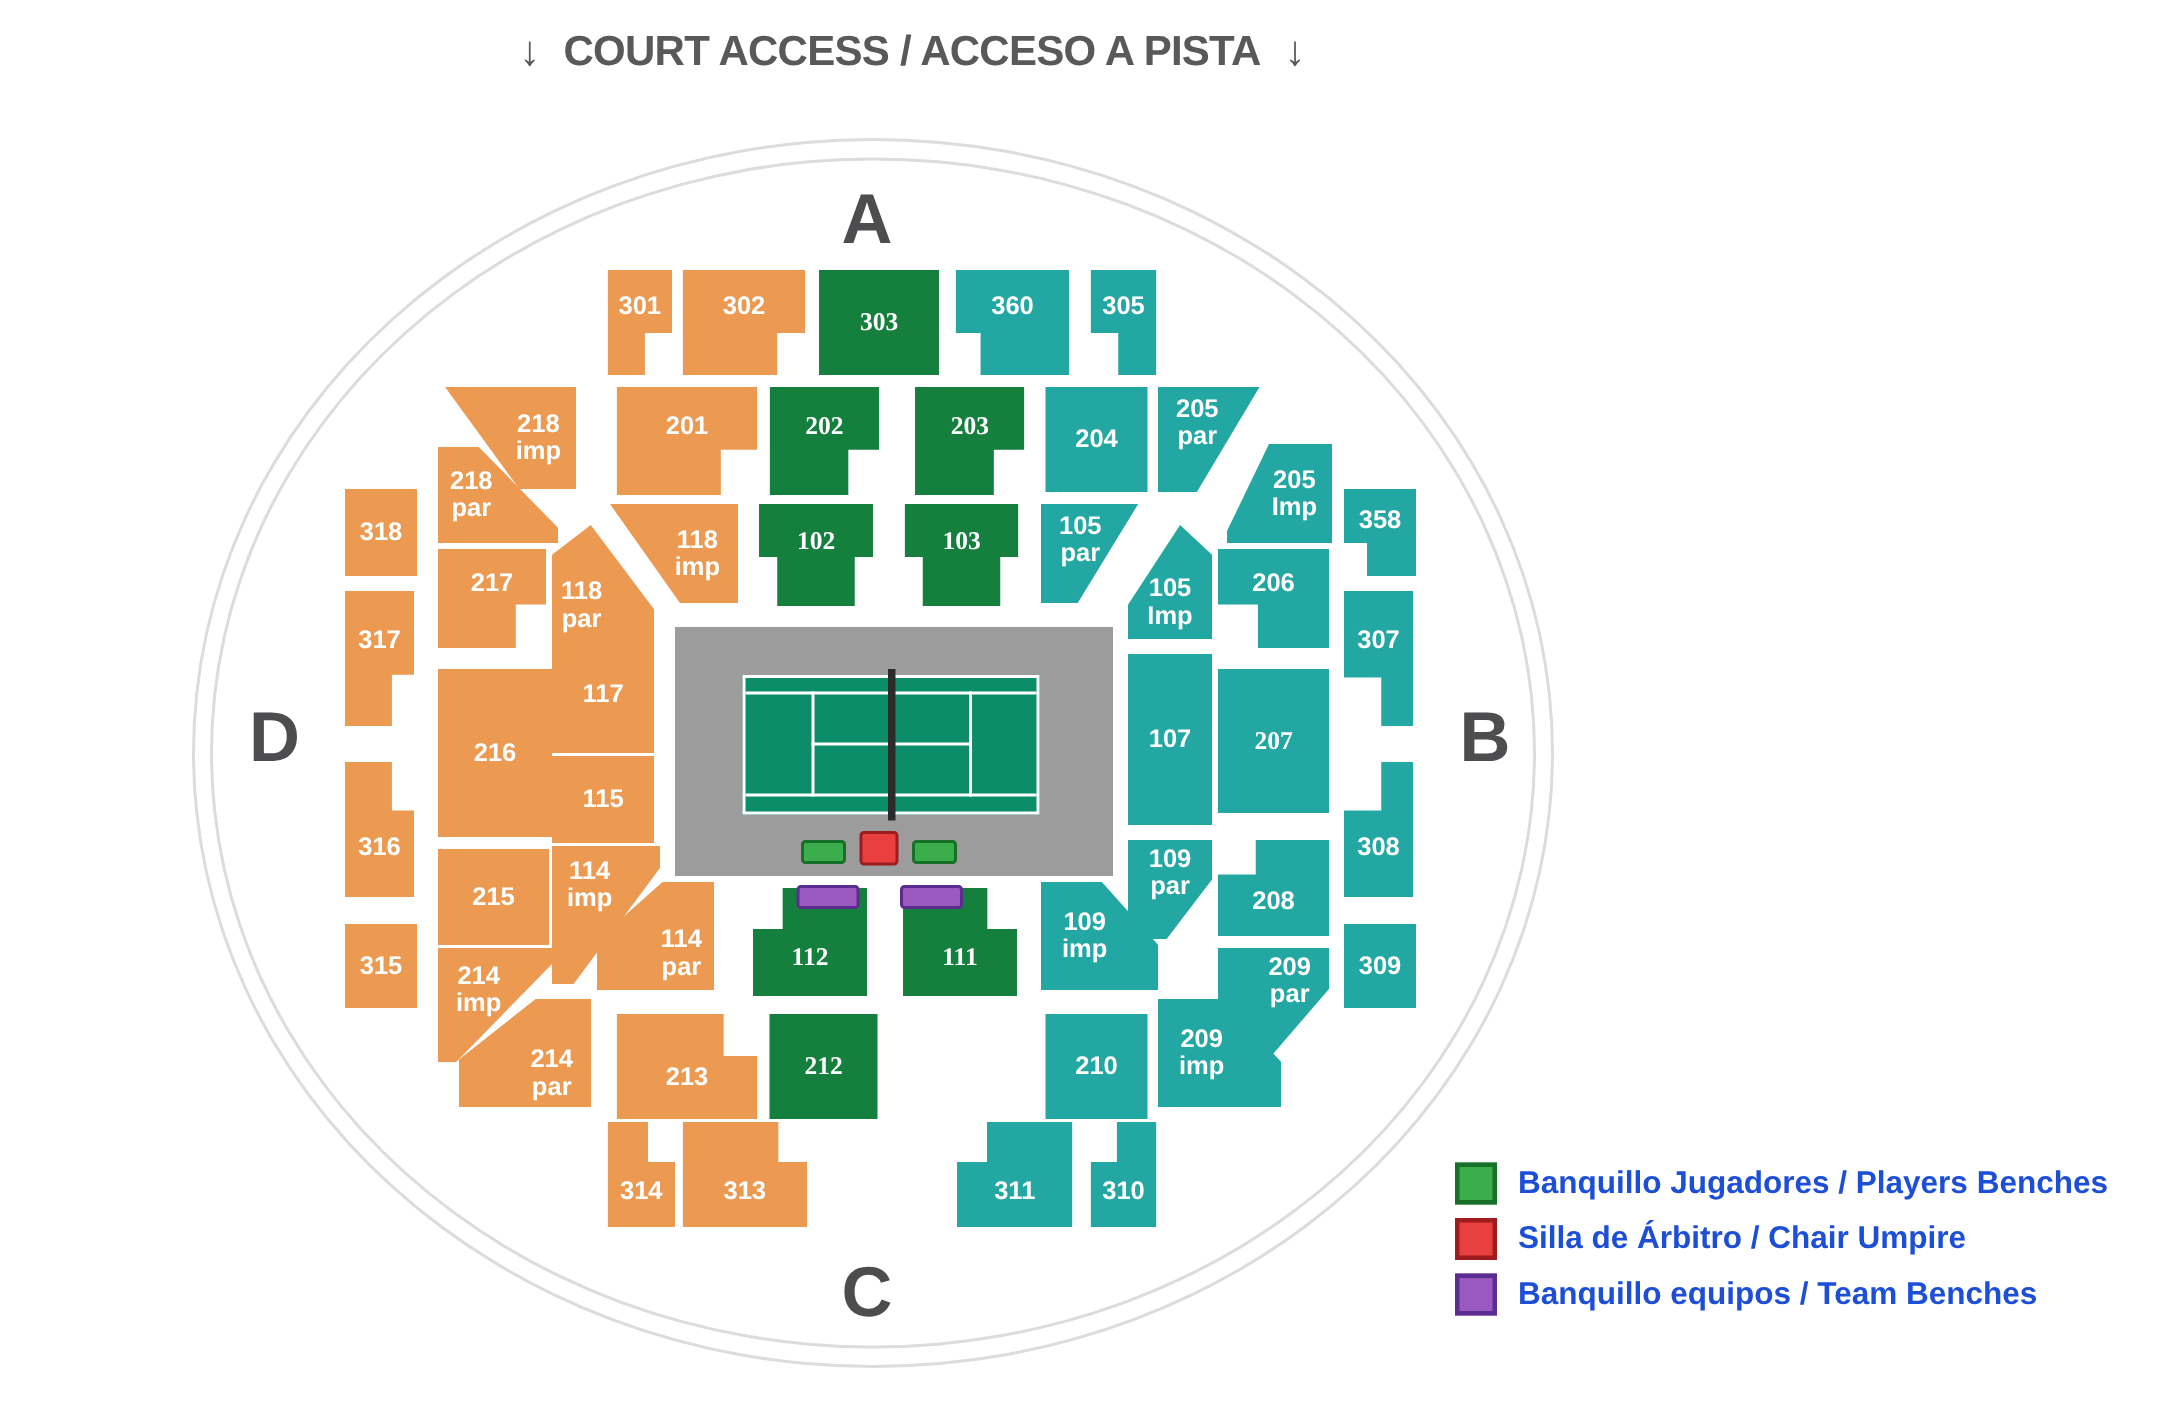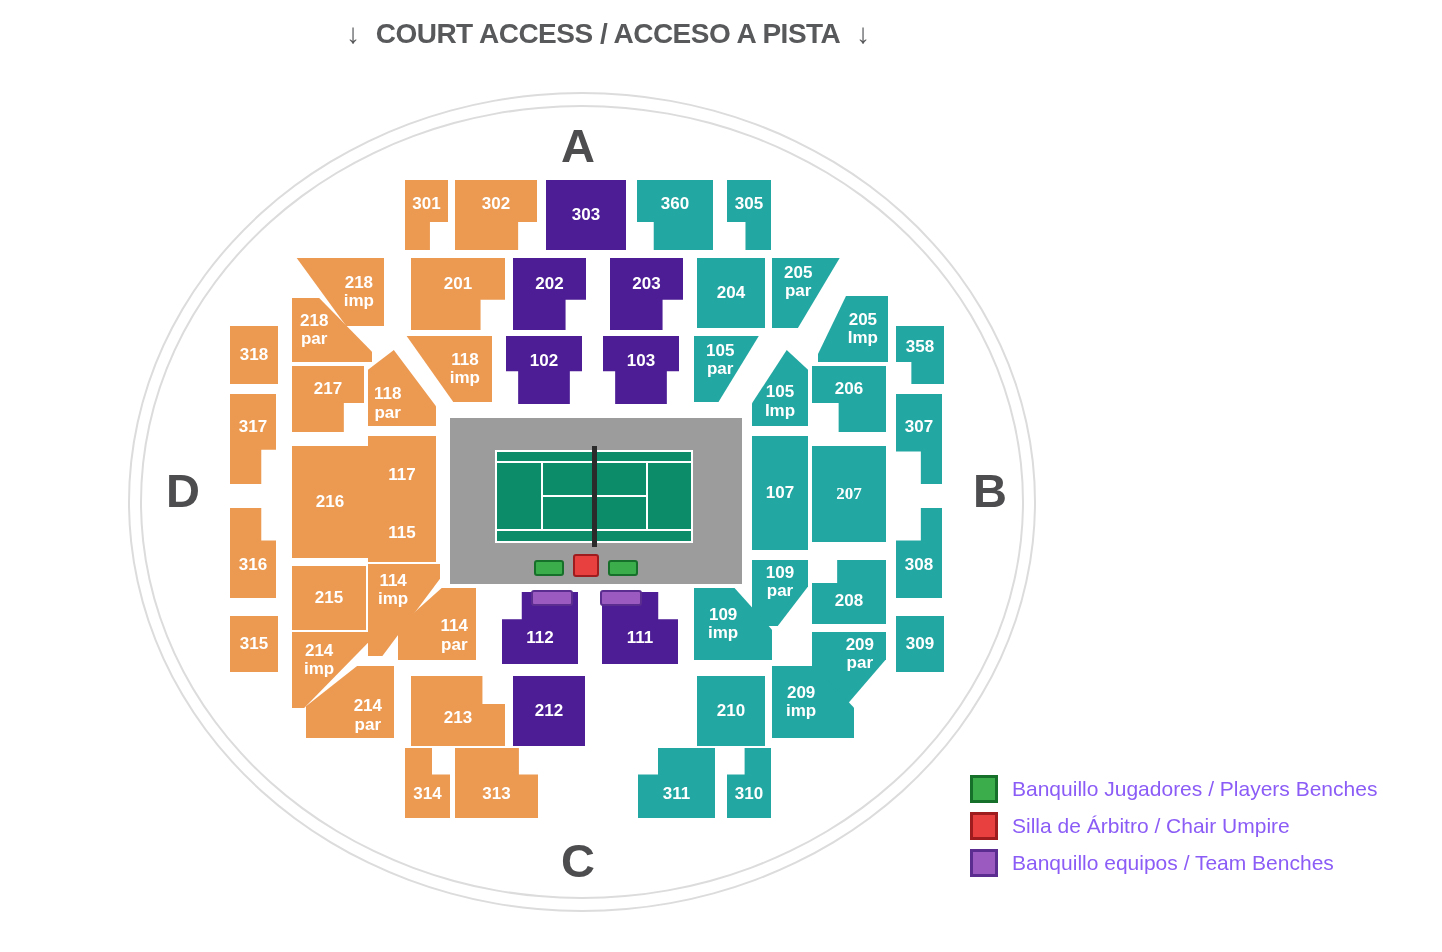--- a/index.html
+++ b/index.html
@@ -12,40 +12,40 @@
     font-size:28px;font-weight:bold;color:#58595b;letter-spacing:-0.5px;margin-left:28px;}
   .title .arrow{display:inline-block;margin:0 16px;font-weight:bold;}
 
   .stand-letter{position:absolute;width:84px;height:56px;text-align:center;
     font-size:47px;font-weight:bold;color:#4d4d4f;line-height:56px;}
 
   .sec{position:absolute;display:flex;align-items:center;justify-content:center;
     color:#ffffff;font-weight:bold;font-size:17px;line-height:1.08;
     white-space:pre-line;text-align:center;box-sizing:border-box;}
   .orange{background:#ec9a52;}
-  .blue{background:#4c1d95;}
+  .blue{background:#15803d;font-family:Liberation Serif, serif;}
   .teal{background:#23a7a2;}
 
   .apron{position:absolute;background:#9c9c9c;}
   .court{position:absolute;background:#0d8c69;border:2px solid #ffffff;box-sizing:border-box;}
   .cline{position:absolute;background:#ffffff;}
   .net{position:absolute;background:#2b2b2b;}
 
   .bench{position:absolute;box-sizing:border-box;border-radius:3px;}
   .bench.green{background:#3cad4b;border:2px solid #17702a;}
   .bench.red{background:#e8403f;border:2px solid #9e1b1e;}
   .bench.purple{background:#9a5abf;border:2px solid #5c2d90;}
 
   .legend{position:absolute;left:970px;top:775px;display:flex;flex-direction:column;gap:9px;}
   .legend-row{display:flex;align-items:center;gap:14px;}
   .swatch{width:28px;height:28px;box-sizing:border-box;}
   .swatch.green{background:#3cad4b;border:3px solid #17702a;}
   .swatch.red{background:#e8403f;border:3px solid #9e1b1e;}
   .swatch.purple{background:#9a5abf;border:3px solid #5c2d90;}
-  .legend-label{font-size:21px;font-weight:normal;color:#8b5cf6;}
+  .legend-label{font-size:21px;font-weight:bold;color:#1d4ed8;}
 </style>
 </head>
 <body>
 
 <div id="stage">
 
   <div class="ring" style="left:128px;top:92px;width:904px;height:816px;"></div>
   <div class="ring" style="left:140px;top:105px;width:880px;height:790px;"></div>
 
   <div class="title">
@@ -93,21 +93,21 @@
   <div class="sec orange" style="left:230px;top:394px;width:46px;height:90px;clip-path:polygon(0 0,100% 0,100% 62%,68% 62%,68% 100%,0 100%);padding-bottom:24px;">317</div>
   <div class="sec orange" style="left:230px;top:508px;width:46px;height:90px;clip-path:polygon(0 0,68% 0,68% 36%,100% 36%,100% 100%,0 100%);padding-top:24px;">316</div>
   <div class="sec orange" style="left:230px;top:616px;width:48px;height:56px;">315</div>
 
   <div class="sec orange" style="left:292px;top:366px;width:72px;height:66px;clip-path:polygon(0 0,100% 0,100% 56%,72% 56%,72% 100%,0 100%);padding-bottom:20px;">217</div>
   <div class="sec orange" style="left:292px;top:446px;width:76px;height:112px;">216</div>
   <div class="sec orange" style="left:292px;top:566px;width:74px;height:64px;">215</div>
   <div class="sec orange" style="left:292px;top:632px;width:76px;height:76px;clip-path:polygon(0 0,100% 0,100% 14%,16% 100%,0 100%);justify-content:flex-start;align-items:flex-start;padding:10px 0 0 12px;">214
 imp</div>
 
-  <div class="sec orange" style="left:368px;top:436px;width:68px;height:78px;">117</div>
+  <div class="sec orange" style="left:368px;top:424px;width:68px;height:78px;">117</div>
   <div class="sec orange" style="left:368px;top:504px;width:68px;height:58px;">115</div>
   <div class="sec orange" style="left:368px;top:564px;width:72px;height:92px;clip-path:polygon(0 0,100% 0,100% 16%,20% 100%,0 100%);justify-content:flex-start;align-items:flex-start;padding:8px 0 0 10px;">114
 imp</div>
   <div class="sec orange" style="left:398px;top:588px;width:78px;height:72px;clip-path:polygon(56% 0,100% 0,100% 100%,0 100%,0 54%);justify-content:flex-end;align-items:flex-end;padding:0 8px 6px 0;">114
 par</div>
 
   <div class="sec teal" style="left:752px;top:436px;width:56px;height:114px;">107</div>
   <div class="sec teal" style="left:752px;top:560px;width:56px;height:66px;clip-path:polygon(0 0,100% 0,100% 40%,46% 100%,0 100%);align-items:flex-start;padding-top:4px;">109
 par</div>
   <div class="sec teal" style="left:694px;top:588px;width:78px;height:72px;clip-path:polygon(0 0,52% 0,100% 58%,100% 100%,0 100%);justify-content:flex-start;padding-left:14px;">109

